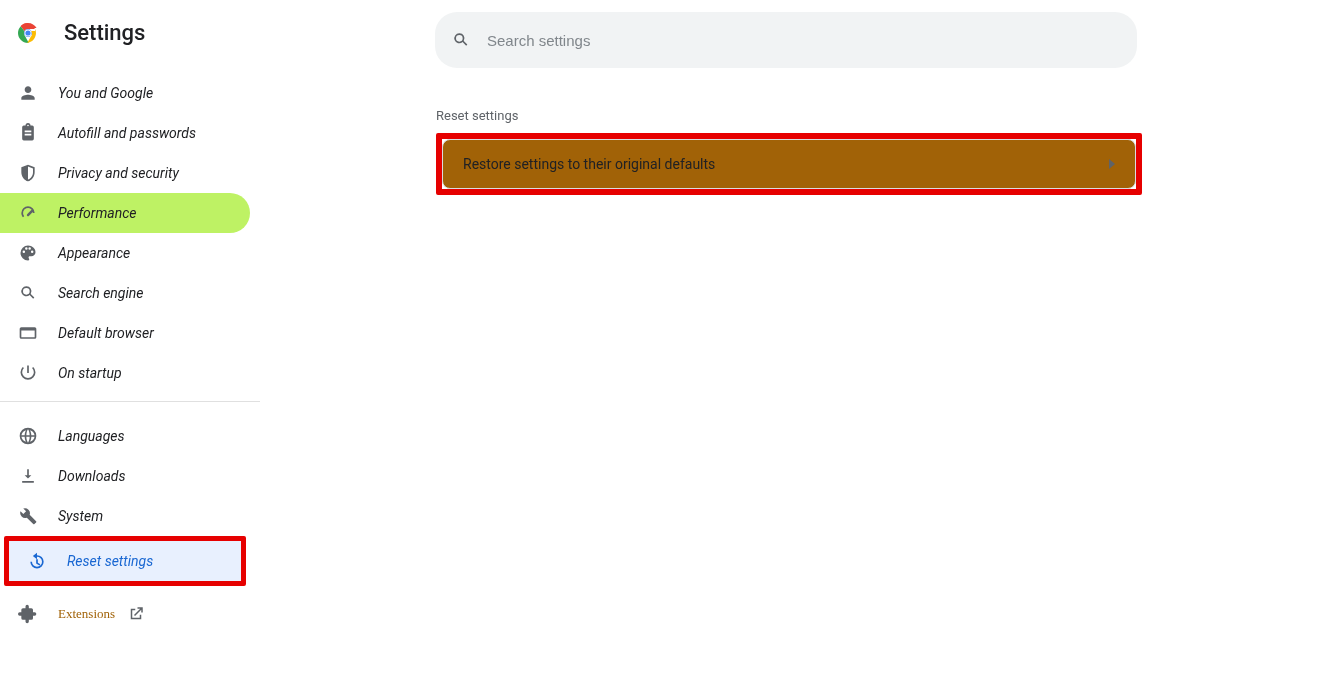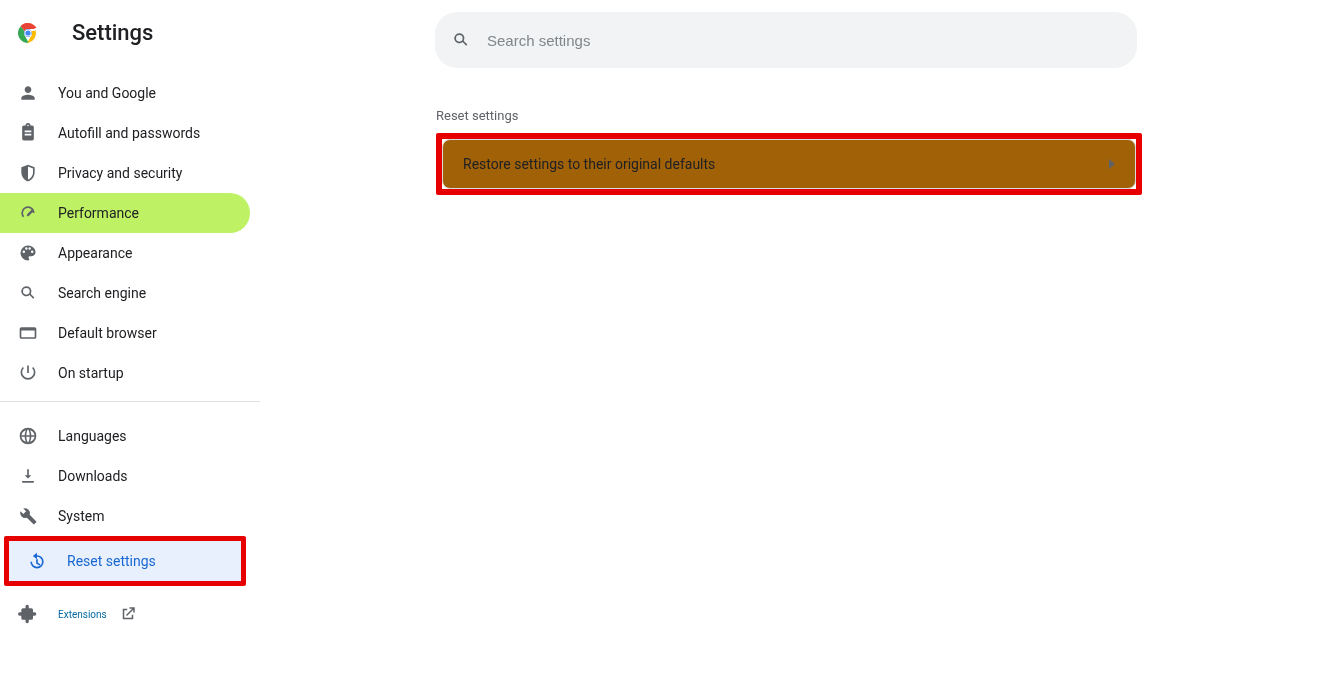--- a/index.html
+++ b/index.html
@@ -21,24 +21,24 @@
   }
   .sb-header {
     display: flex;
     align-items: center;
     padding: 8px 0 10px 16px;
   }
   .sb-logo { width: 24px; height: 24px; display:inline-block; }
   .sb-title {
     font-size: 22px;
     font-weight: 500;
-    margin-left: 32px;
-    color: #202124;
-  }
-  .sb-list { padding-top: 18px; }
+    margin-left: 24px;
+    color: #202124;
+  }
+  .sb-list { padding-top: 18px; font-style: italic; }
   .sb-item {
     display: flex;
     align-items: center;
     height: 40px;
     padding-left: 18px;
     border-top-right-radius: 20px;
     border-bottom-right-radius: 20px;
     margin-right: 10px;
     cursor: pointer;
     font-size: 14px;
@@ -71,22 +71,23 @@
   }
   .sb-divider {
     height: 1px;
     background: #e0e0e0;
     margin: 8px 0 8px 0;
   }
   .sb-ext {
     display: flex;
     align-items: center;
     padding: 18px 0 0 18px;
-    font-size: 10px;
-    color: #0369a1;
+    font-size: 13px;
+    color: #a16207;
+    font-family: Liberation Serif, serif;
   }
   .sb-ext .sb-icon {
     width: 20px; height: 20px; margin-right: 20px;
     fill: #5f6368; display:inline-flex; align-items:center; justify-content:center;
   }
   .ext-open {
     margin-left: 12px;
     width:18px; height:18px;
     display:inline-flex; align-items:center; justify-content:center;
     fill:#5f6368;

